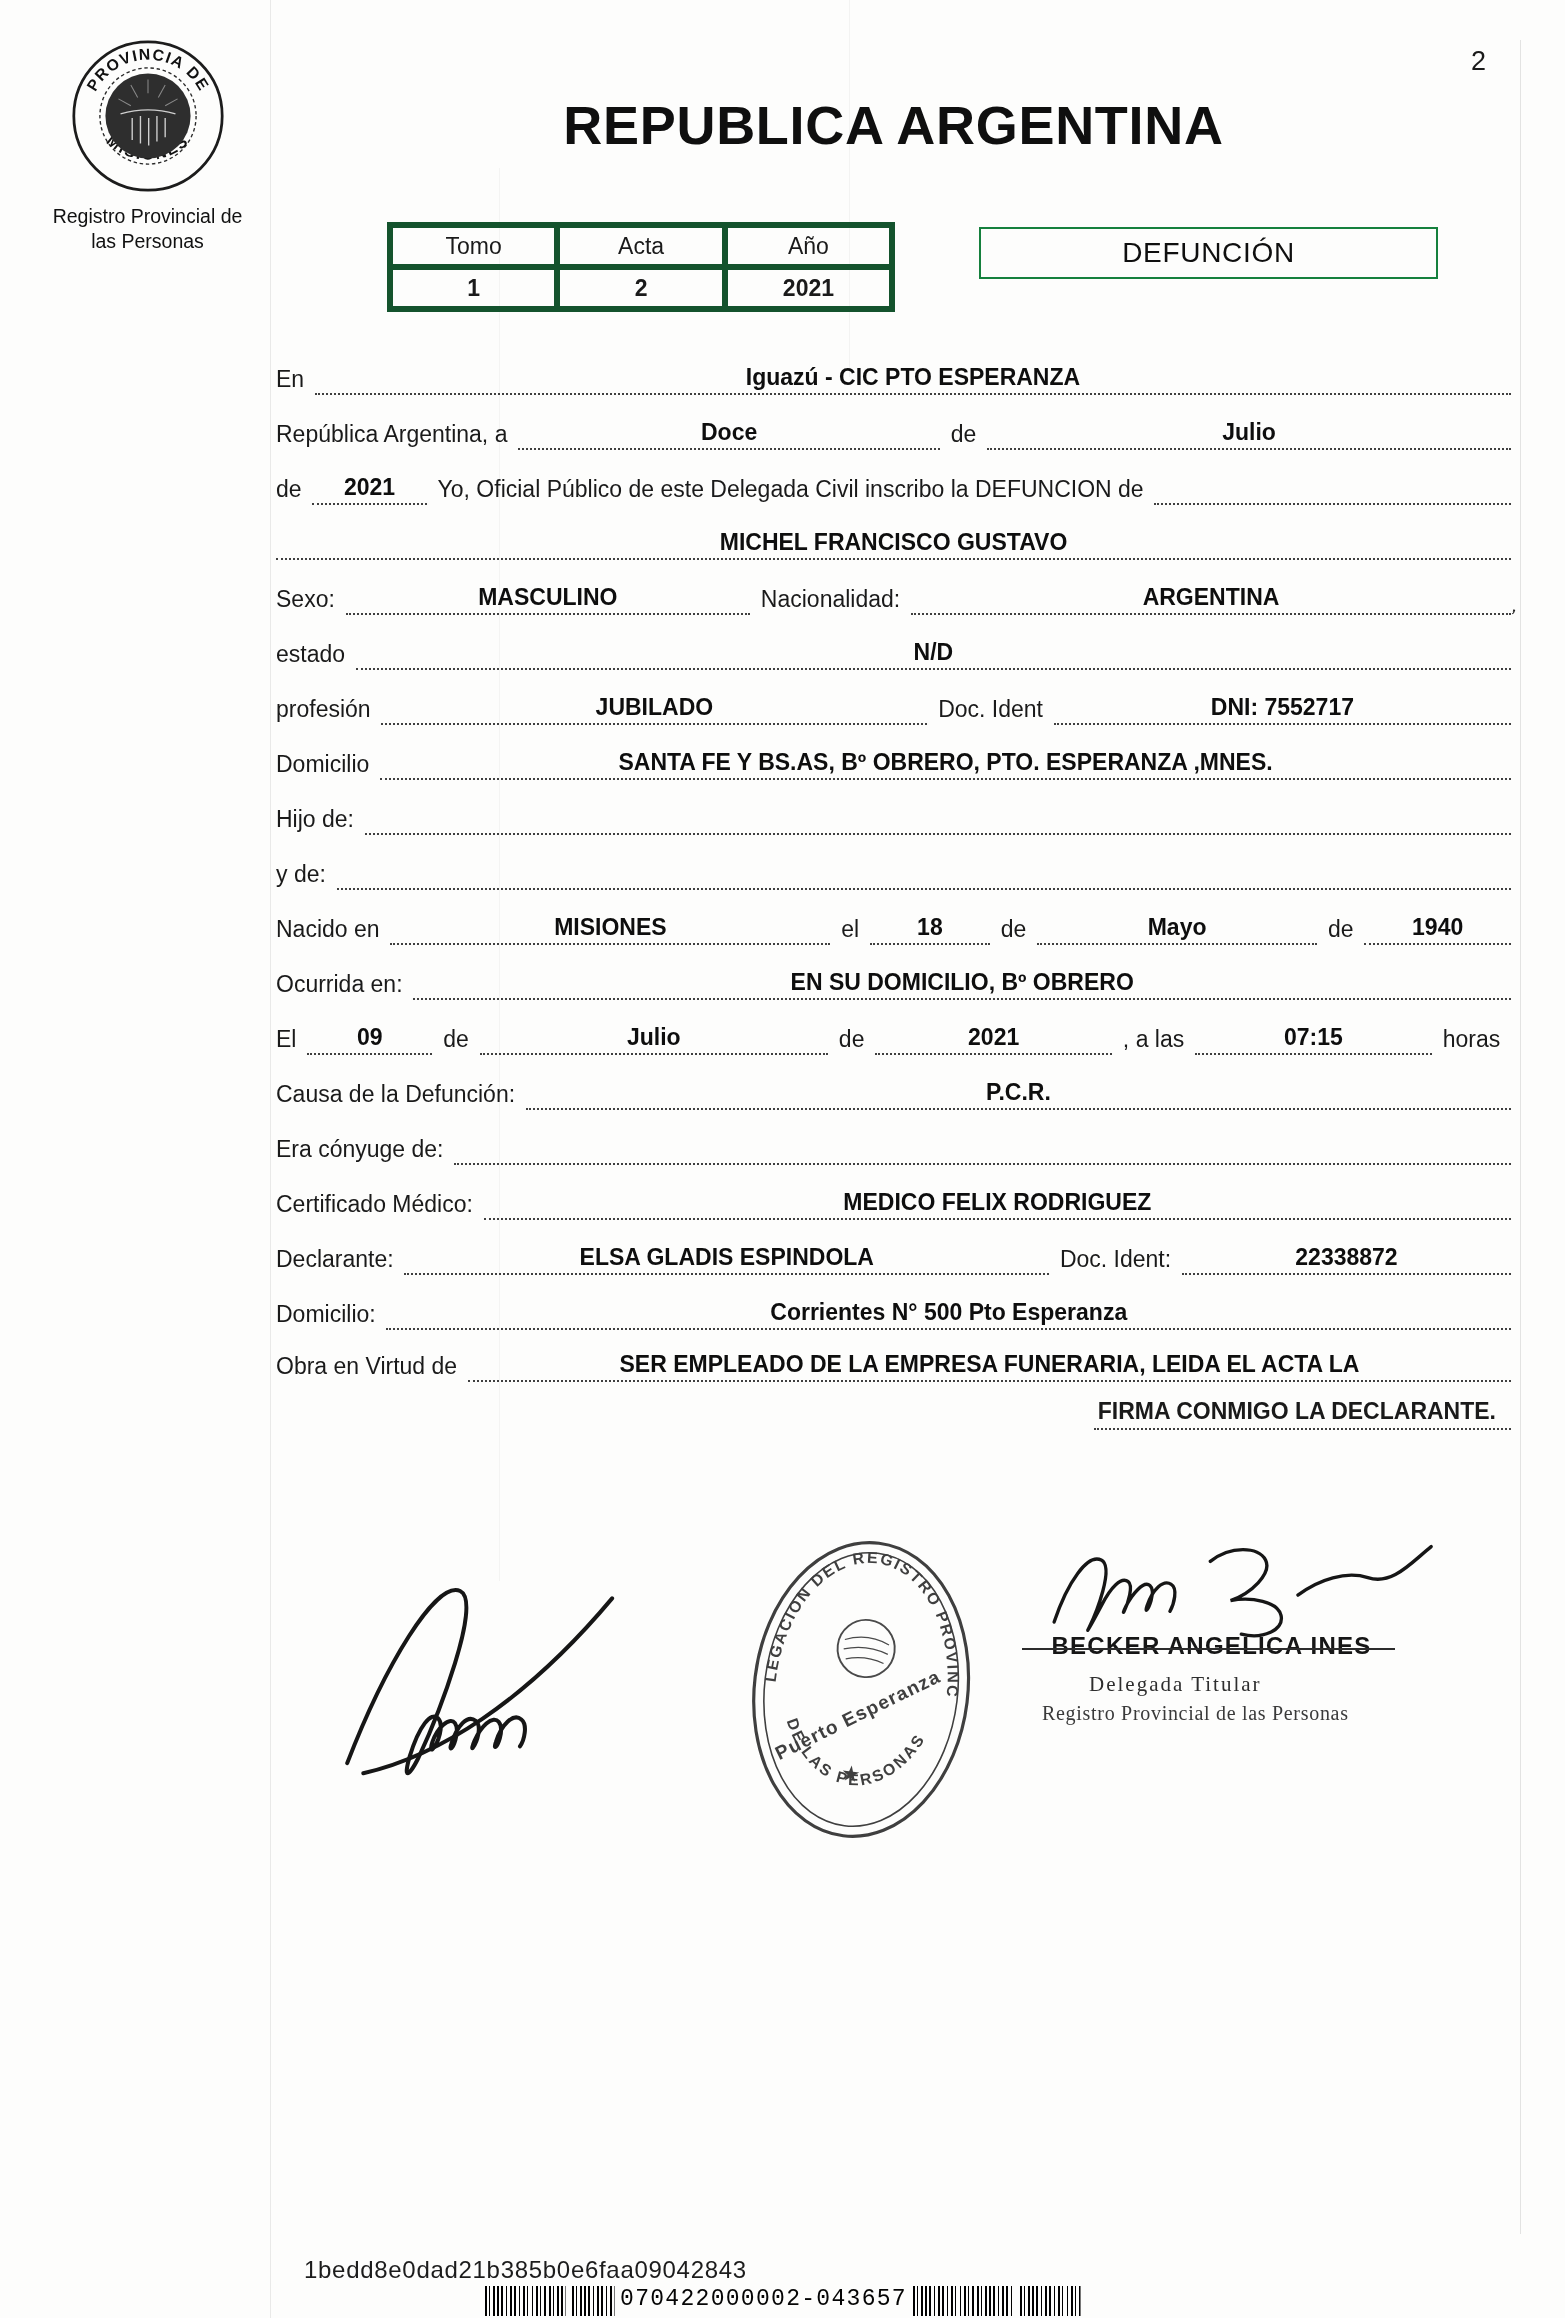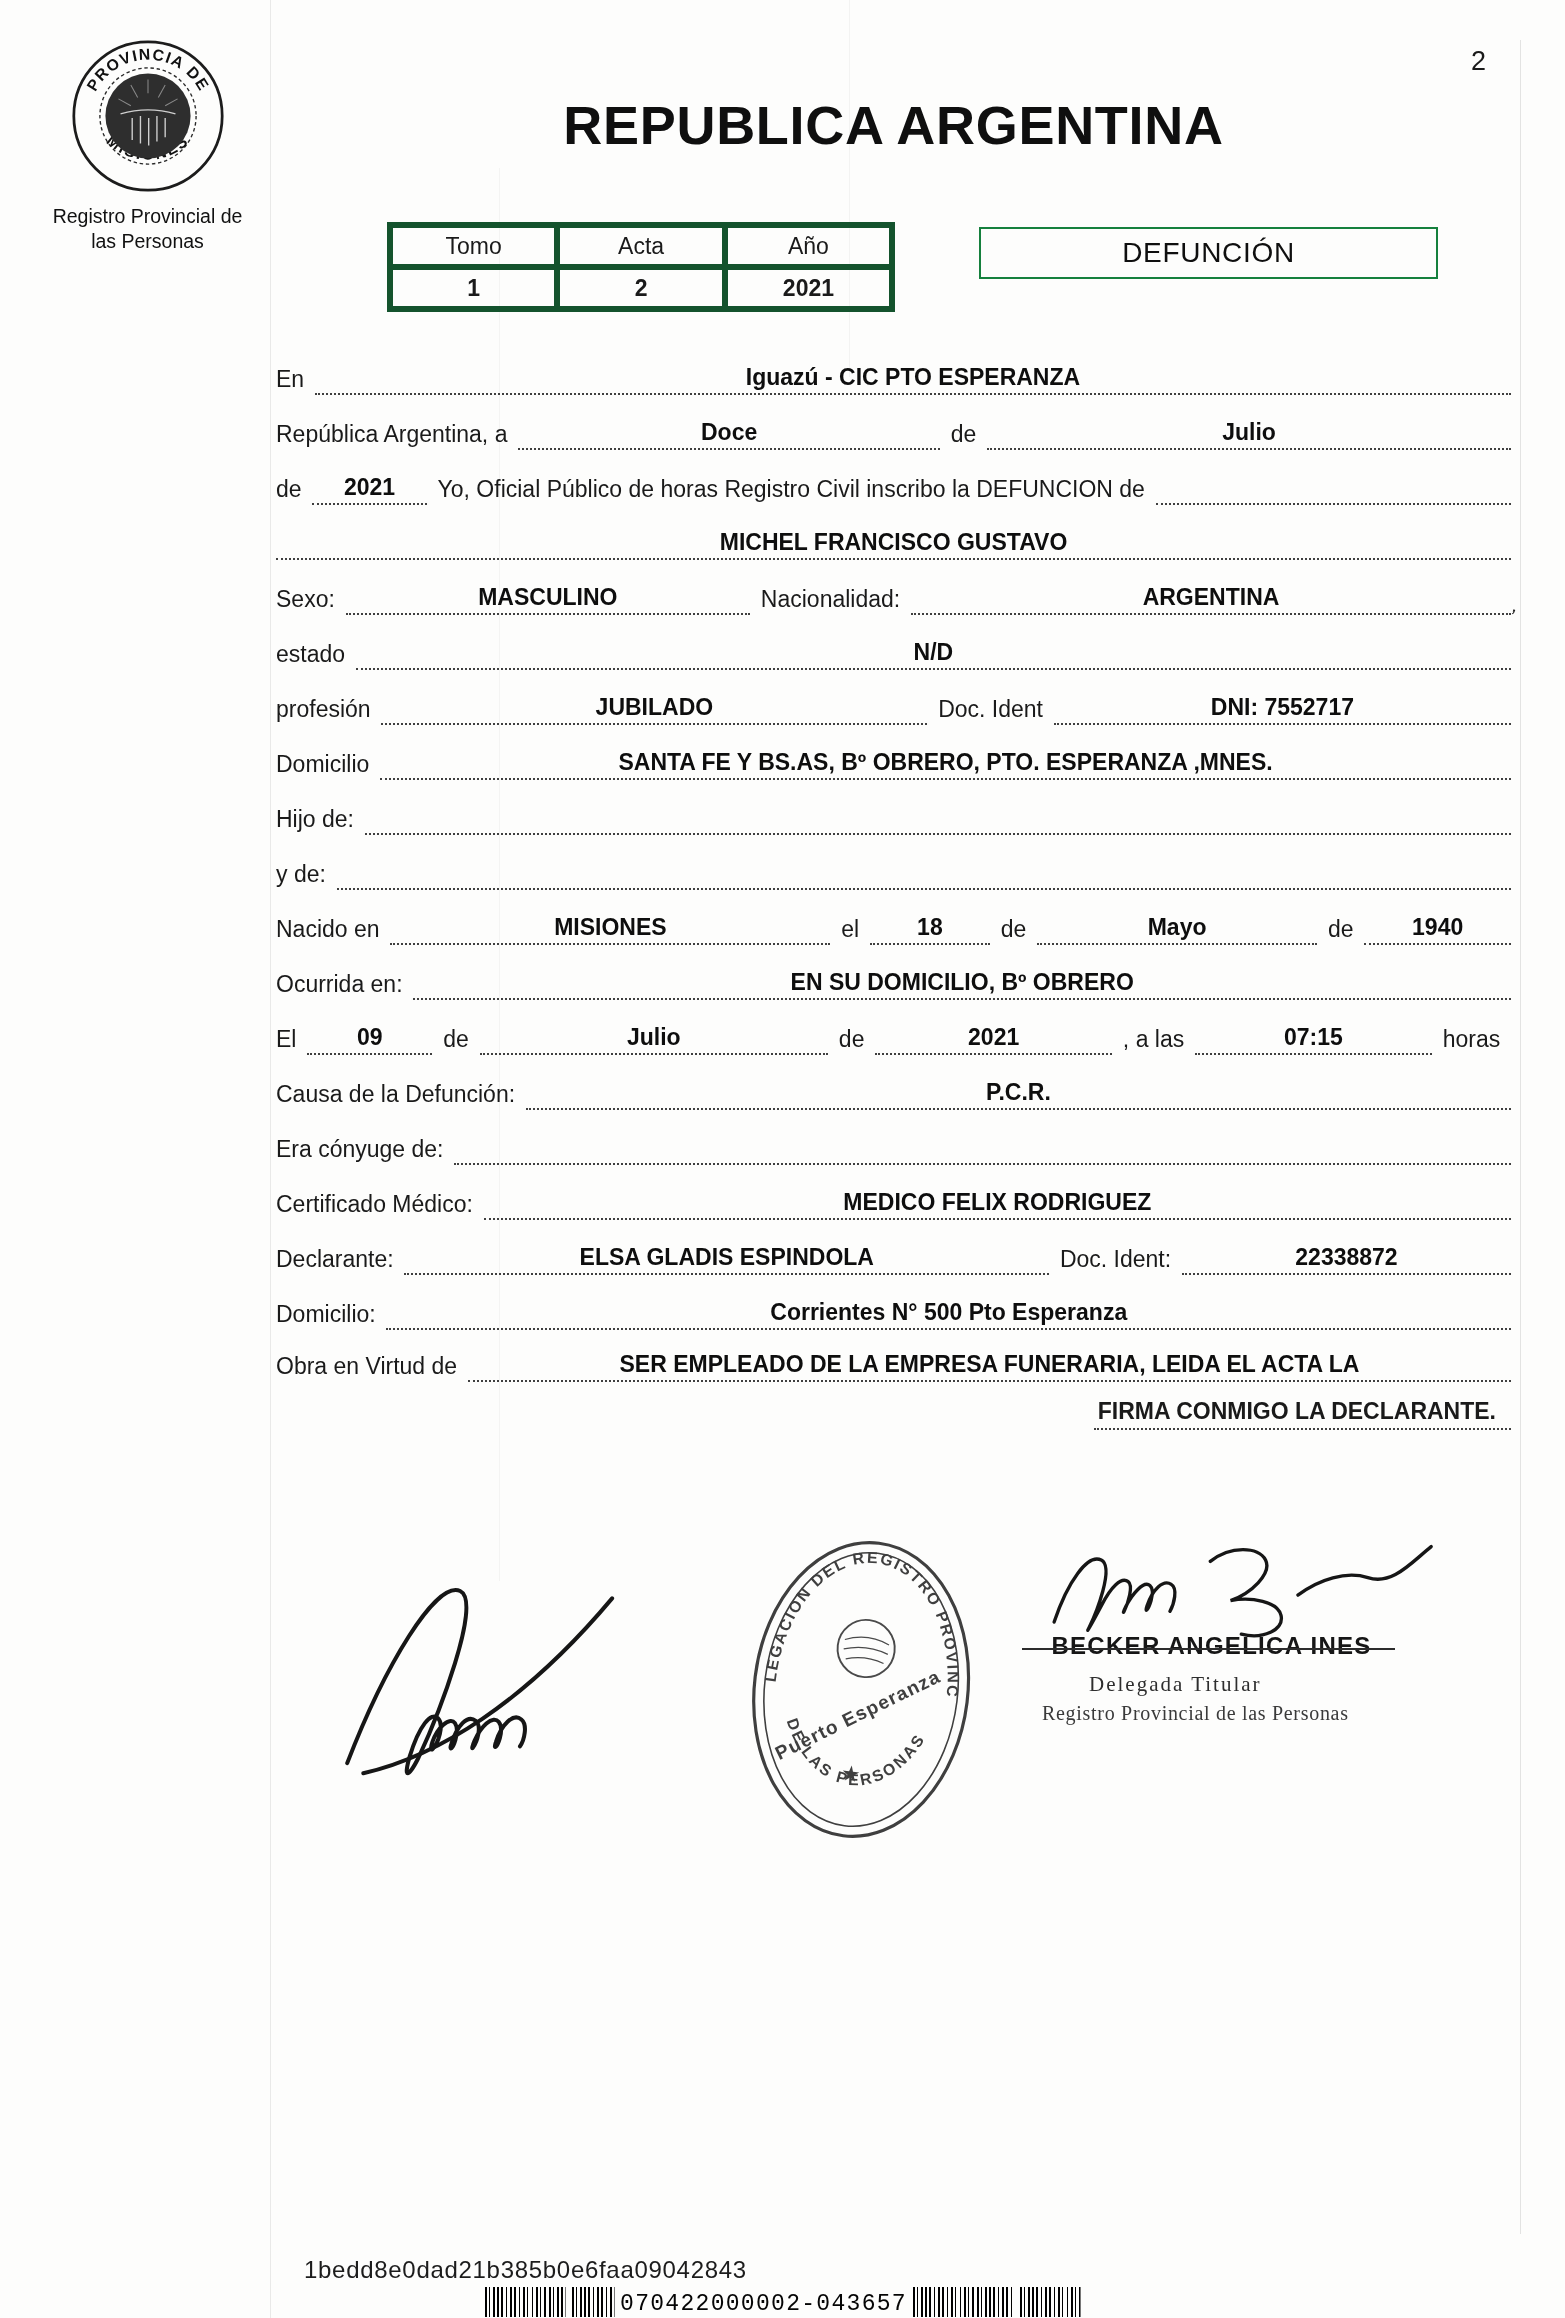--- a/index.html
+++ b/index.html
@@ -60,21 +60,21 @@
      border-top:2px solid #2c2c2c; }
   .sig-name { font-size:24px; font-weight:bold; letter-spacing:1.3px; color:#161616; }
   .sig-title { margin-top:12px; font-family:"Liberation Serif", serif; font-size:21px;
      letter-spacing:2px; color:#2e2e2e; padding-left:47px; }
   .sig-org { margin-top:5.4px; font-family:"Liberation Serif", serif; font-size:20px;
      color:#3a3a3a; letter-spacing:0.7px; }
 
   
   .doc-hash { position:absolute; left:304px; top:2256px; font-size:24px; letter-spacing:0.7px; color:#1c1c1c; }
   .barcode { position:absolute; left:50%; transform:translateX(-50%); top:2286px;
-     display:flex; align-items:flex-end; gap:6px; height:31px; }
+     display:flex; align-items:flex-start; gap:6px; height:31px; }
   .bars { height:30px;
      background:repeating-linear-gradient(90deg,#000 0 2px,transparent 2px 4px,#000 4px 5.4px,transparent 5.4px 8.7px,#000 8.7px 10px,transparent 10px 12.8px); }
   .bars-l1 { width:81px; } .bars-l2 { width:43px; } .bars-r1 { width:101px; } .bars-r2 { width:61px; }
   .barcode-text { font-family:"Liberation Mono", monospace; font-size:23px; letter-spacing:1.3px; color:#050505; }
 
   svg text { font-family:"Liberation Sans", sans-serif; }
   .ink-smudge { position:absolute; left:1513px; top:594px; font-size:20px; color:#222; transform:rotate(20deg); }
 </style>
 </head>
 <body>
@@ -151,21 +151,21 @@
     <div class="form-row">
       <span class="lbl">República Argentina, a</span>
       <span class="seg f-12">Doce</span>
       <span class="mid">de</span>
       <span class="seg f-15">Julio</span>
     </div>
 
     <div class="form-row">
       <span class="lbl">de</span>
       <span class="seg f-025" style="flex:0 0 101px">2021</span>
-      <span class="mid">Yo, Oficial Público de horas Registro Civil inscribo la DEFUNCION de</span>
+      <span class="mid">Yo, Oficial Público de este Delegada Civil inscribo la DEFUNCION de</span>
       <span class="seg f-1"></span>
     </div>
 
     <div class="form-row">
       <span class="seg f-1">MICHEL FRANCISCO GUSTAVO</span>
     </div>
 
     <div class="form-row">
       <span class="lbl">Sexo:</span>
       <span class="seg f-1">MASCULINO</span>

